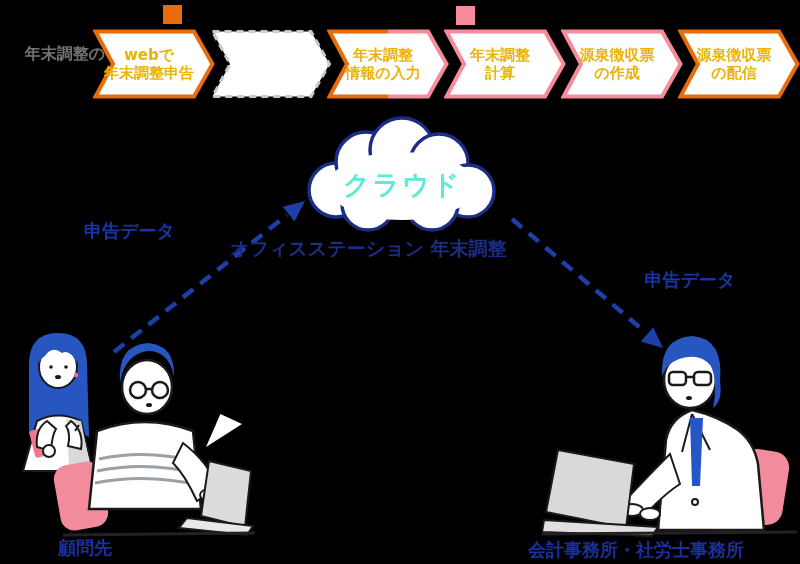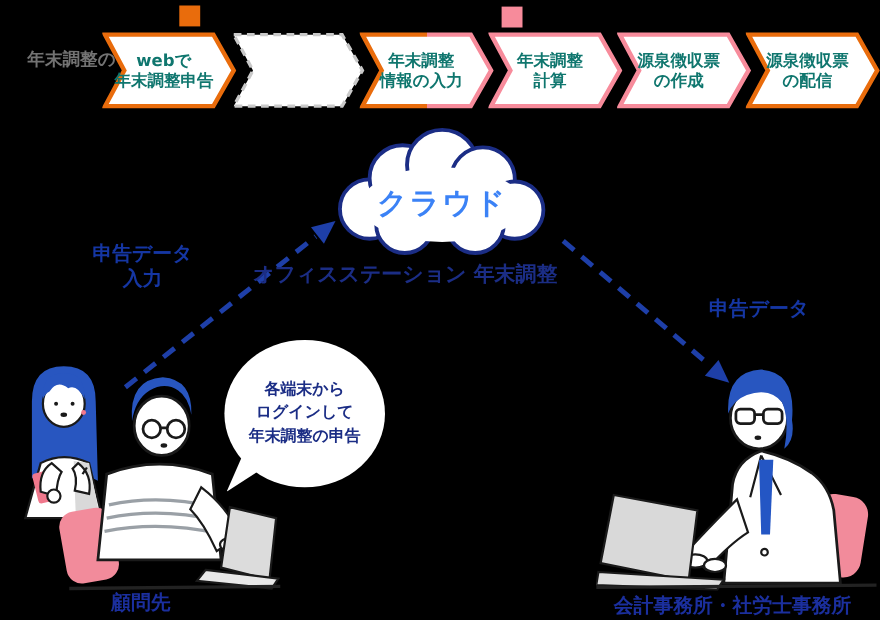--- a/index.html
+++ b/index.html
@@ -8,44 +8,44 @@
   .abs{position:absolute;}
   
   .flow-label{left:0;top:44px;width:92px;text-align:center;color:#737373;font-weight:bold;
               font-size:16px;line-height:1.3;margin-left:19px;}
   .flow-label span{display:block;}
   .legend-square{width:19px;height:19px;}
   .step{top:29px;width:122px;height:70px;}
   .step svg{position:absolute;left:0;top:0;}
   .step-text{position:absolute;left:10px;right:20px;top:0;bottom:0;display:flex;flex-direction:column;
              justify-content:center;align-items:center;text-align:center;font-weight:bold;
-             font-size:15px;line-height:1.2;color:#0f766e;}
+             font-size:15px;line-height:1.2;color:#eab308;}
   .step-text span{display:block;white-space:nowrap;}
   .step-text.gray{color:#8a8a8a;}
   
   .cloud-wrap{left:296px;top:116px;width:212px;height:122px;}
   .cloud-text{position:absolute;left:0;top:8px;width:100%;height:100%;display:flex;align-items:center;
-              justify-content:center;color:#3b82f6;font-weight:bold;font-size:27px;letter-spacing:2px;}
+              justify-content:center;color:#5eead4;font-weight:bold;font-size:27px;letter-spacing:2px;}
   .product-name{left:230px;top:236px;width:340px;text-align:left;color:#1b2d85;font-weight:bold;
                 font-size:19px;white-space:nowrap;}
   
   .upload-label{left:62px;top:219px;width:135px;text-align:center;color:#1536a3;font-weight:bold;
                 font-size:18px;line-height:1.3;}
   .upload-label span{display:block;}
   .download-label{left:625px;top:268px;width:130px;text-align:center;color:#1536a3;font-weight:bold;
                   font-size:18px;}
   
   .bubble{left:204px;top:309px;width:146px;height:134px;background:#fff;border-radius:50%;
           display:flex;flex-direction:column;justify-content:center;align-items:center;
           text-align:center;color:#1b2d85;font-weight:bold;font-size:14.5px;line-height:1.45;}
   .bubble span{display:block;white-space:nowrap;}
   .bubble-tail{left:206px;top:414px;width:36px;height:33px;background:#fff;
                clip-path:polygon(0% 100%,40% 0%,100% 30%);}
   
-  .caption{color:#1b2f9e;font-weight:bold;font-size:18px;text-align:center;white-space:nowrap;}
+  .caption{color:#1b2f9e;font-weight:bold;font-size:18px;text-align:left;white-space:nowrap;}
   .caption-left{left:58px;top:536px;width:140px;}
   .caption-right{left:528px;top:538px;width:276px;}
 </style>
 </head>
 <body>
 
 <div class="canvas">
 
   <div class="abs flow-label">
     <span>年末調整の</span>
@@ -136,21 +136,20 @@
       </g>
       <ellipse cx="106" cy="70" rx="74" ry="34" fill="#ffffff"></ellipse>
     </svg>
     <div class="cloud-text">クラウド</div>
   </div>
 
   <div class="abs product-name">オフィスステーション 年末調整</div>
 
   <div class="abs upload-label">
     <span>申告データ</span>
-    <span>入力</span>
   </div>
   <div class="abs download-label">申告データ</div>
 
   <svg class="abs" style="left:5px;top:303px;" width="250" height="235" viewBox="0 0 250 235">
 
     <g>
       <path d="M24,132 L24,62 Q24,30 53,30 Q82,30 82,62 L84,134 Q68,125 53,128 Q37,125 24,132 Z" fill="#2856c0"></path>
       <path d="M32,118 Q53,107 76,118 L88,168 L18,168 Z" fill="#ffffff" stroke="#1a1a1a" stroke-width="2"></path>
       <path d="M62,116 L76,118 L86,168 L64,168 Z" fill="#d9d9d9"></path>
       <ellipse cx="53" cy="64" rx="19" ry="21" fill="#ffffff" stroke="#1a1a1a" stroke-width="2"></ellipse>
@@ -202,22 +201,17 @@
       <rect x="152" y="50" width="17" height="13" rx="4" fill="none" stroke="#1a1a1a" stroke-width="2.5"></rect>
       <line x1="144" y1="55" x2="152" y2="55" stroke="#1a1a1a" stroke-width="2.5"></line>
       <ellipse cx="147" cy="76" rx="3" ry="2" fill="#1a1a1a"></ellipse>
       <path d="M16,128 L92,142 L84,206 L4,190 Z" fill="#d9d9d9" stroke="#1a1a1a" stroke-width="2"></path>
       <path d="M2,198 L116,205 L110,214 L0,210 Z" fill="#e0e0e0" stroke="#1a1a1a" stroke-width="2"></path>
       <line x1="0" y1="212" x2="255" y2="210" stroke="#222222" stroke-width="3"></line>
     </g>
   </svg>
 
   <div class="abs bubble-tail"></div>
-  <div class="abs bubble">
-    <span>各端末から</span>
-    <span>ログインして</span>
-    <span>年末調整の申告</span>
-  </div>
 
   <div class="abs caption caption-left">顧問先</div>
   <div class="abs caption caption-right">会計事務所・社労士事務所</div>
 
 </div>
 
 </body></html>

